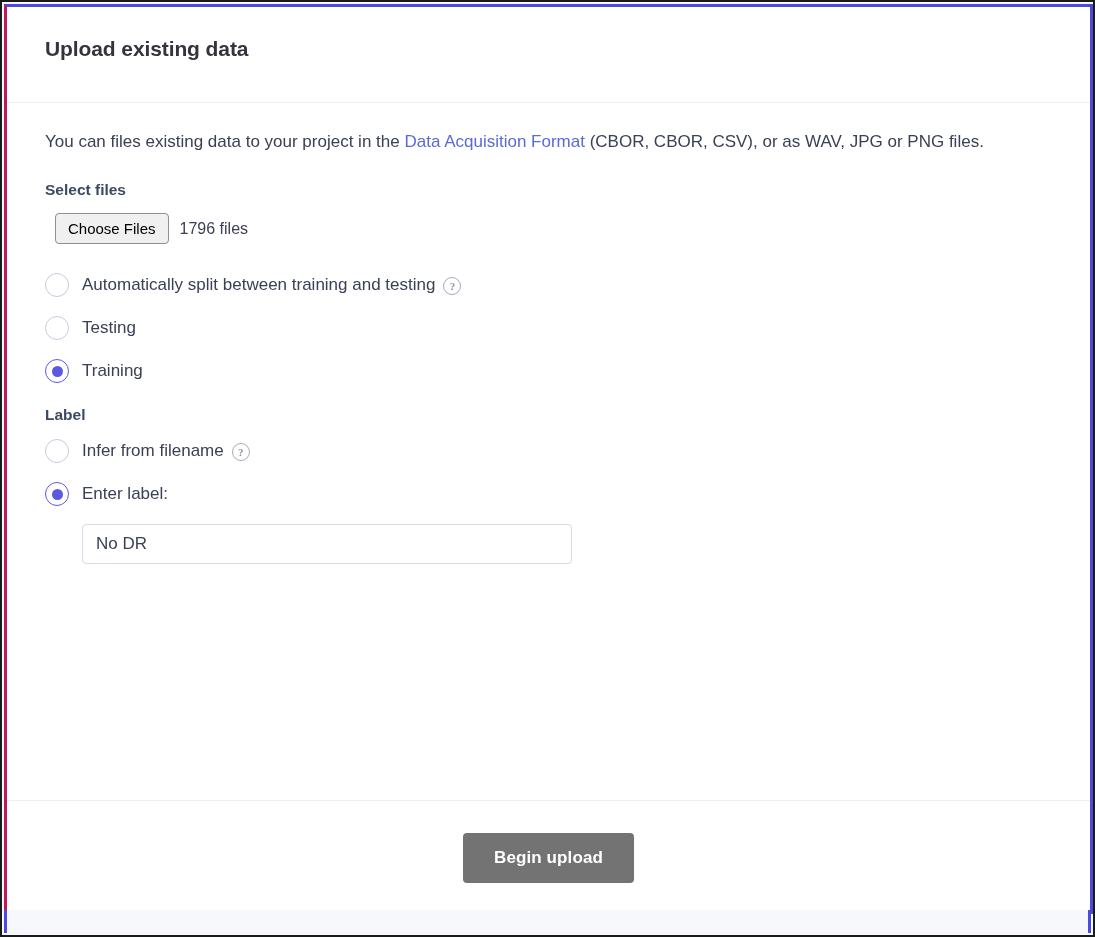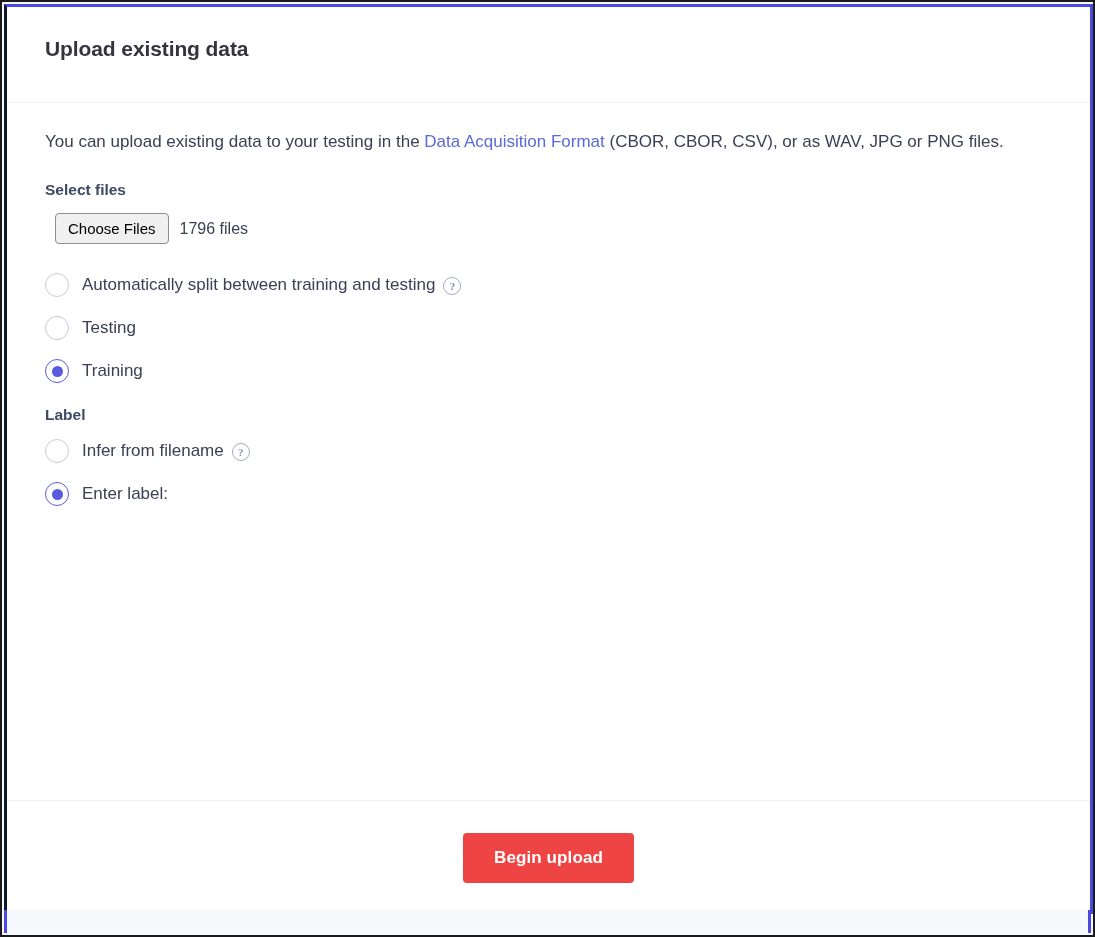--- a/index.html
+++ b/index.html
@@ -26,21 +26,21 @@
 
   .modal {
     position: absolute;
     left: 2px;
     top: 2px;
     width: 1089px;
     height: 910px;
     background: #ffffff;
     box-sizing: border-box;
     border-top: 3px solid #4a4ae0;
-    border-left: 3px solid #0f172a;
+    border-left: 3px solid #be185d;
     border-right: 3px solid #4a4ae0;
     display: flex;
     flex-direction: column;
   }
 
   .modal-header {
     height: 96px;
     box-sizing: border-box;
     padding: 30px 38px 0 38px;
     border-bottom: 1px solid #eceef5;
@@ -196,21 +196,21 @@
     align-items: center;
     justify-content: center;
     box-sizing: border-box;
   }
 
   .begin-upload-btn {
     font-family: "Liberation Sans", sans-serif;
     font-size: 17px;
     font-weight: bold;
     color: #ffffff;
-    background: #ef4444;
+    background: #737373;
     border: none;
     border-radius: 4px;
     padding: 15px 31px;
     cursor: pointer;
     letter-spacing: 0.1px;
   }
 
   .bottom-strip {
     position: absolute;
     left: 2px;
@@ -230,21 +230,21 @@
 
   <div class="modal">
 
     <div class="modal-header">
       <h1 class="modal-title">Upload existing data</h1>
     </div>
 
     <div class="modal-body">
 
       <p class="intro">
-        <span>You can upload existing data to your testing in the </span><a href="#">Data Acquisition Format</a><span> (CBOR, CBOR, CSV), or as WAV, JPG or PNG files.</span>
+        <span>You can files existing data to your project in the </span><a href="#">Data Acquisition Format</a><span> (CBOR, CBOR, CSV), or as WAV, JPG or PNG files.</span>
       </p>
 
       <div class="group">
         <div class="section-label">Select files</div>
         <div class="file-row">
           <button class="choose-files-btn">Choose Files</button>
           <span class="file-count">1796 files</span>
         </div>
       </div>
 
@@ -274,20 +274,23 @@
           <span class="radio"></span>
           <span class="radio-label">Infer from filename</span>
           <span class="help-icon">?</span>
         </div>
 
         <div class="radio-row">
           <span class="radio checked"></span>
           <span class="radio-label">Enter label:</span>
         </div>
 
+        <div class="label-input-wrap">
+          <input class="label-input" type="text" value="No DR" style="">
+        </div>
       </div>
 
     </div>
 
     <div class="modal-footer">
       <button class="begin-upload-btn">Begin upload</button>
     </div>
 
   </div>
 

